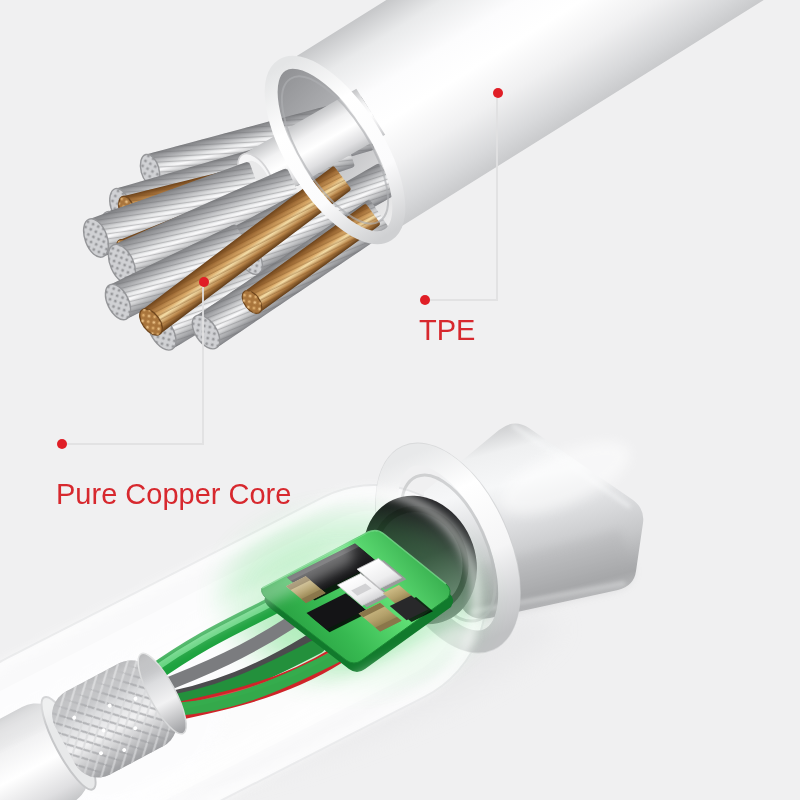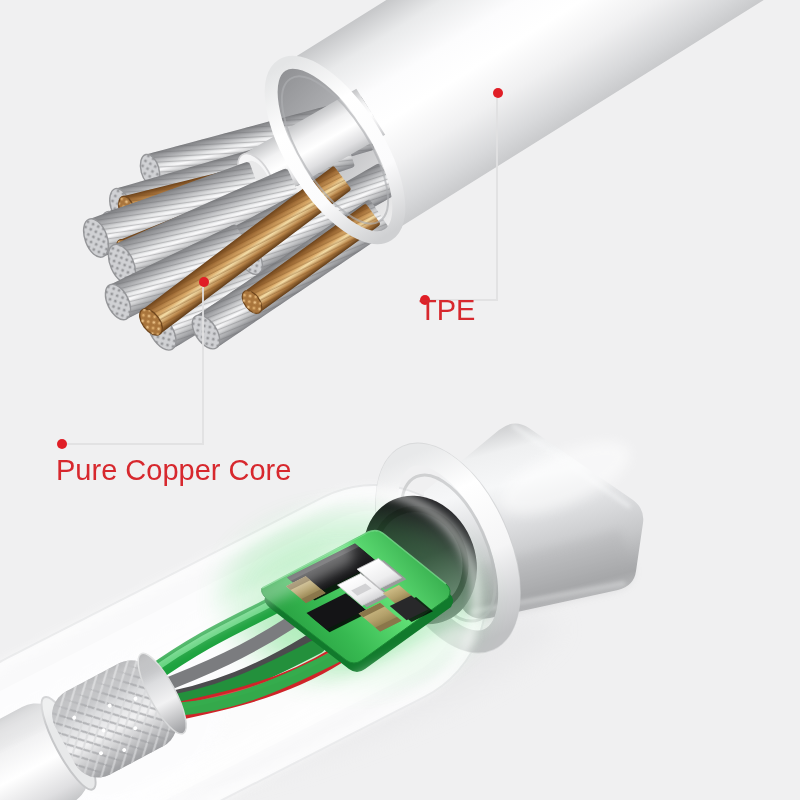--- a/index.html
+++ b/index.html
@@ -1,21 +1,21 @@
 <!DOCTYPE html>
 <html style="--background: #f0f0f1; --label-red: #d7282e; --dot-red: #e01e26; --leader-line: #e0e0e1; --pcb-green: #3cc054; --copper: #c08a4a; --wire-green: #23a845; --wire-red: #d2252b; --metal-silver: #d6d7d9; --sheath-white: #fbfbfc;"><head>
 <meta charset="utf-8">
 <style>
   html,body{margin:0;padding:0;}
   body{font-family:"Liberation Sans", sans-serif;}
   .scene{position:relative;width:800px;height:800px;background:var(--background,#f0f0f1);overflow:hidden;}
   .scene svg{position:absolute;left:0;top:0;}
   .callout{position:absolute;line-height:1;font-weight:500;color:var(--label-red,#d7282e);letter-spacing:0px;white-space:nowrap;}
-  .callout.tpe{left:419px;top:296px;font-size:29px;}
-  .callout.copper{left:56px;top:456px;font-size:29px;}
+  .callout.tpe{left:419px;top:316px;font-size:29px;}
+  .callout.copper{left:56px;top:480px;font-size:29px;}
   .leader{stroke:var(--leader-line,#e0e0e1);stroke-width:2;fill:none;}
   .dot{fill:var(--dot-red,#e01e26);}
 </style>
 </head>
 <body>
 
 <div class="scene">
 <svg width="800" height="800" viewBox="0 0 800 800">
   <defs>
 

